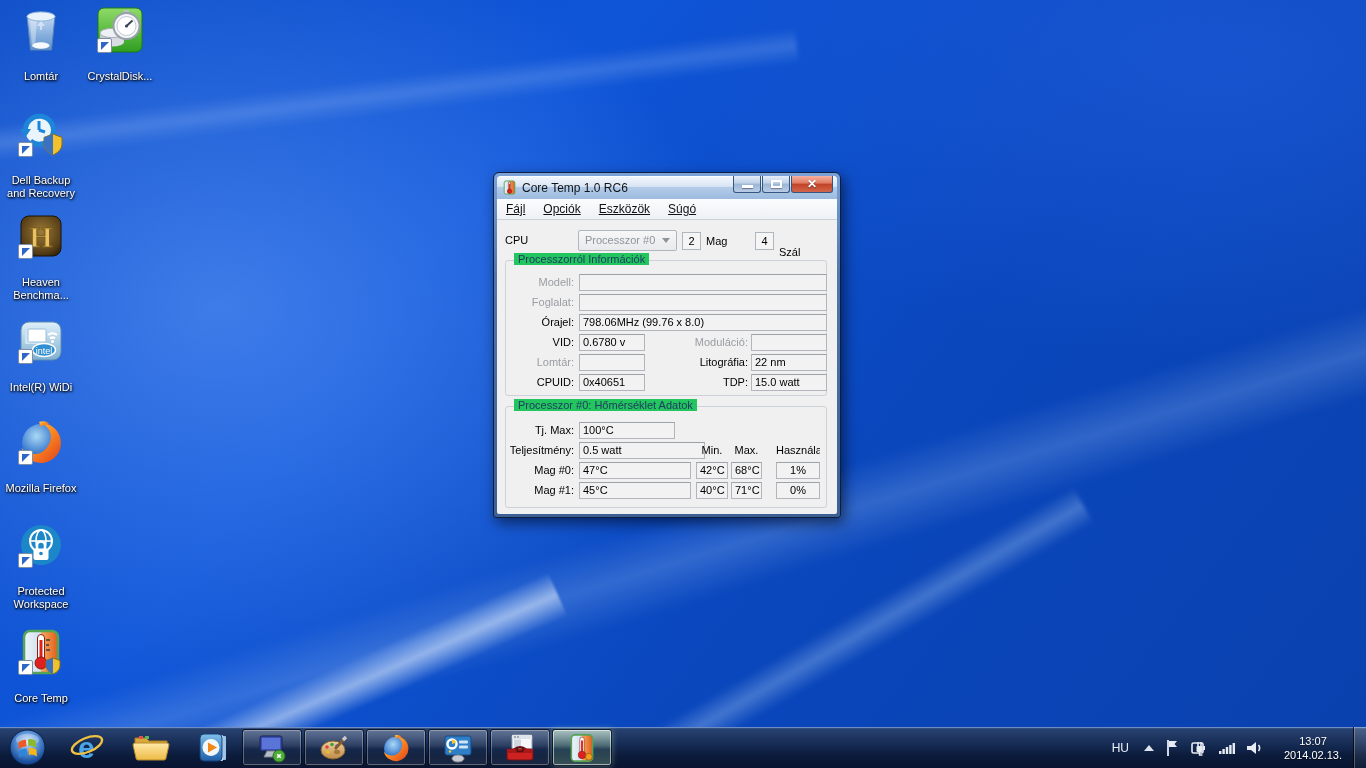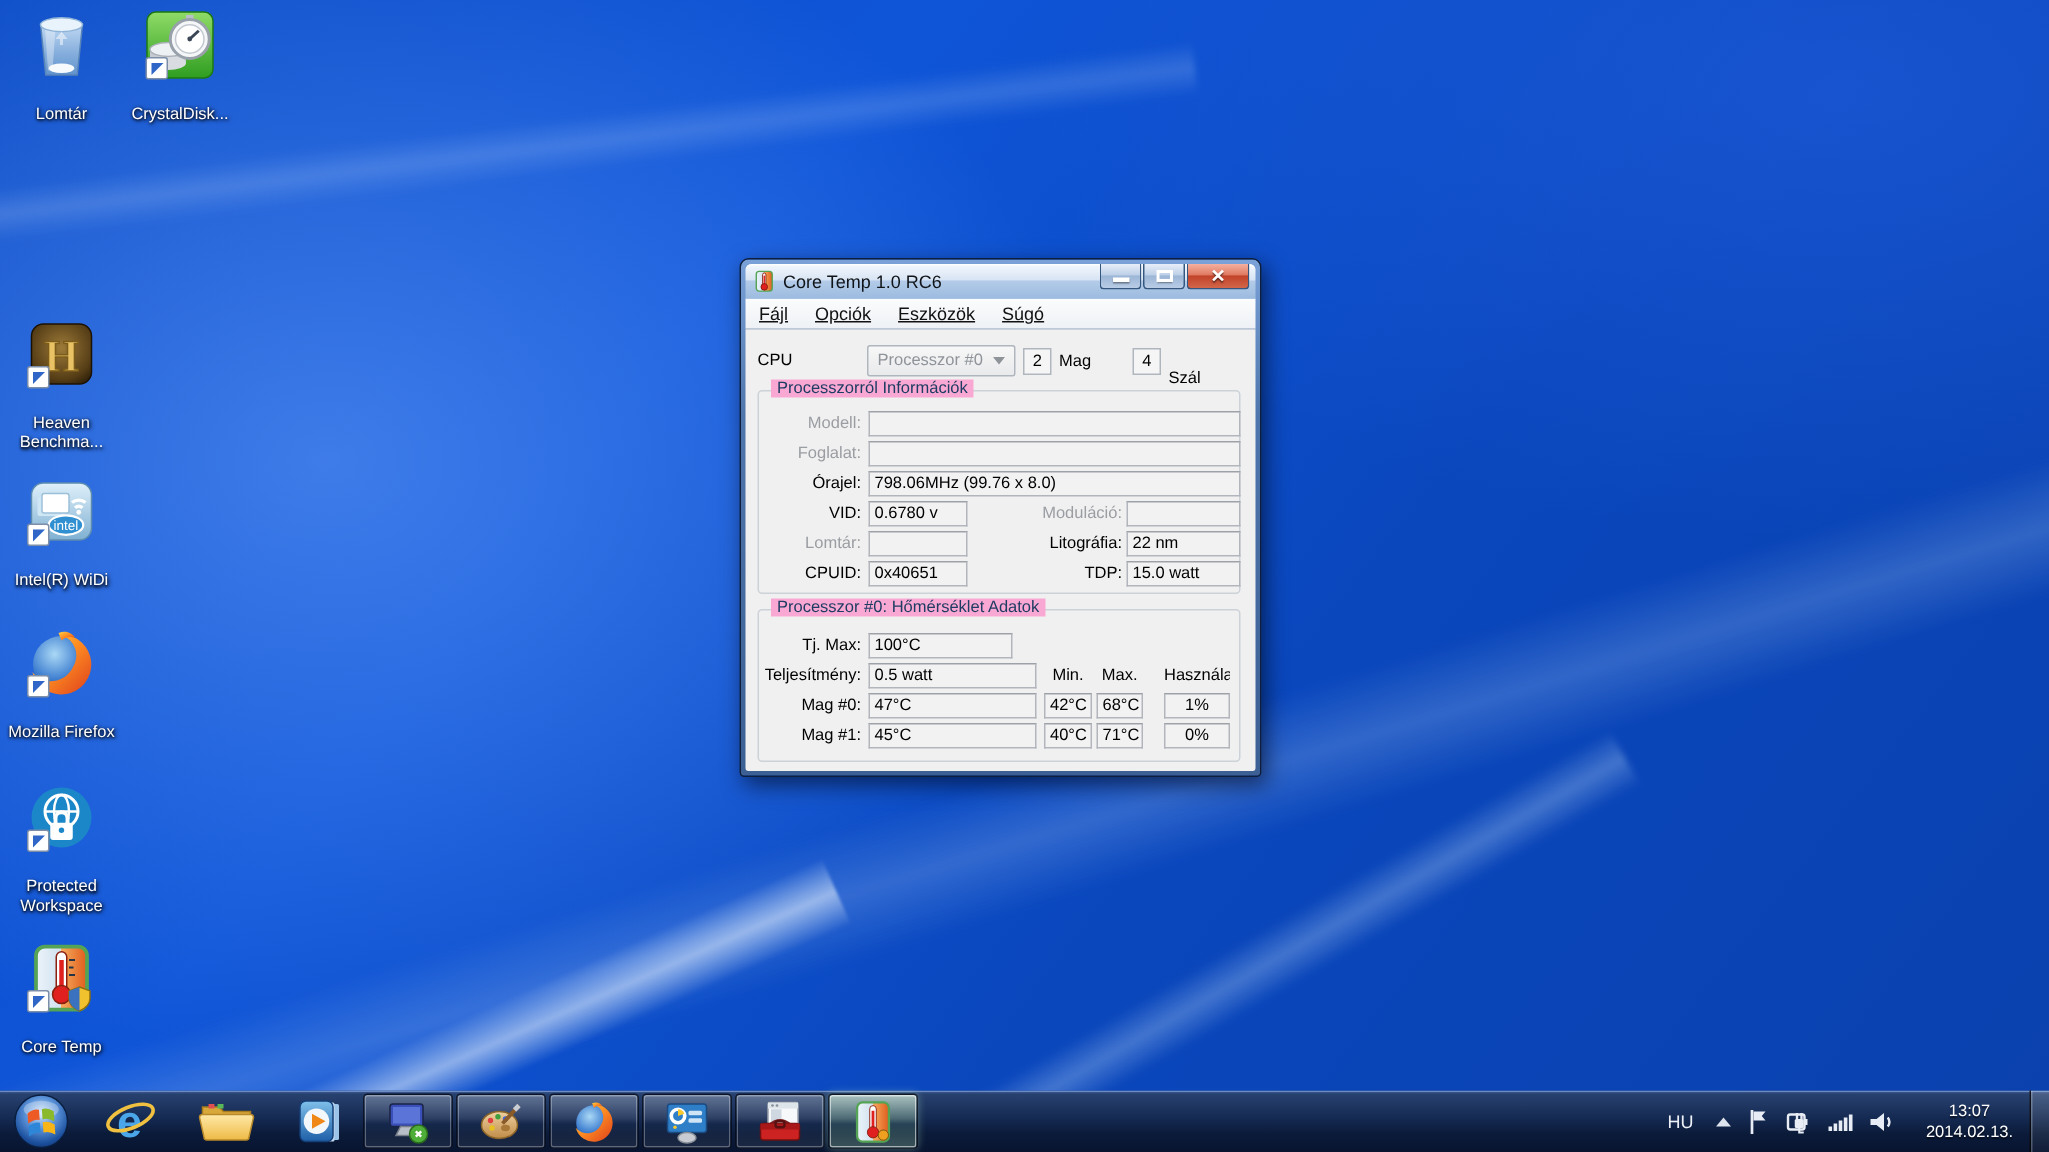--- a/index.html
+++ b/index.html
@@ -68,21 +68,21 @@
   .client { position:relative; height:294px; background:#f0f0f0; font-size:11px; color:#000;
             border-radius:0 0 2px 2px; }
 
   .fld { position:absolute; height:17px; background:#f2f2f2; border:1px solid #b2b6bc;
          border-top-color:#9da1a8; padding:1px 3px 0 3px; font-size:11px; color:#000;
          white-space:nowrap; overflow:hidden; }
   .lab { position:absolute; height:16px; font-size:11px; color:#000; text-align:right;
          white-space:nowrap; overflow:hidden; }
   .lab.dis { color:#9a9da2; }
   .group { position:absolute; border:1px solid #ccd2d8; border-radius:3px; }
-  .gtitle { position:absolute; top:-8px; left:8px; background:#f9a8d4; padding:0 4px;
+  .gtitle { position:absolute; top:-8px; left:8px; background:#22c55e; padding:0 4px;
             font-size:11px; color:#1f3c62; white-space:nowrap; }
   .combo { position:absolute; left:81px; top:10px; width:99px; height:21px;
            border:1px solid #b0b6be; border-radius:2px; background:linear-gradient(#f7f7f7,#e9eaec);
            color:#8f949a; font-size:11px; padding:3px 0 0 6px; }
   .combo .arrow { position:absolute; right:6px; top:7px; width:0; height:0;
            border-left:4px solid transparent; border-right:4px solid transparent; border-top:5px solid #8f949a; }
   .numbox { position:absolute; width:19px; height:18px; border:1px solid #b0b6be;
             background:#f5f5f5; text-align:center; padding-top:2px; font-size:11px; }
   .colh { position:absolute; font-size:11px; text-align:center; white-space:nowrap; overflow:hidden; }
 
@@ -157,20 +157,35 @@
         <circle cx="30.5" cy="20" r="13" fill="#f4f6f8" stroke="#98a0aa" stroke-width="2"></circle>
         <circle cx="30.5" cy="20" r="9.5" fill="#ffffff" stroke="#c3c9d1"></circle>
         <line x1="30.5" y1="20" x2="36.5" y2="14.5" stroke="#3a4656" stroke-width="2"></line>
         <circle cx="30.5" cy="20" r="1.6" fill="#3a4656"></circle>
       </svg>
       <span class="sc-arrow"></span>
     </div>
     <div class="dlabel">CrystalDisk...</div>
   </div>
 
+  <div class="dicon" style="left:2px;top:110px">
+    <div class="art">
+      <svg viewBox="0 0 48 48">
+        <circle cx="22" cy="20" r="14" fill="#eaf4fc"></circle>
+        <path d="M8.5 22 a14 14 0 1 1 5 9" fill="none" stroke="#1d86d8" stroke-width="5"></path>
+        <polygon points="3,19 14,19 8,28" fill="#1d86d8"></polygon>
+        <line x1="22" y1="20" x2="22" y2="11" stroke="#1d86d8" stroke-width="3"></line>
+        <line x1="22" y1="20" x2="28" y2="22" stroke="#1d86d8" stroke-width="3"></line>
+        <path d="M36 24 l9 3.4 v6.6 c0 5.5 -4.5 9 -9 11 c-4.5 -2 -9 -5.5 -9 -11 v-6.6 z" fill="#f2c12e" stroke="#8a6d10"></path>
+        <path d="M36 24 l-9 3.4 v6.6 c0 5.5 4.5 9 9 11 z" fill="#3a72c0"></path>
+      </svg>
+      <span class="sc-arrow"></span>
+    </div>
+    <div class="dlabel">Dell Backup and Recovery</div>
+  </div>
 
   <div class="dicon" style="left:2px;top:212px">
     <div class="art">
       <svg viewBox="0 0 48 48">
         <defs>
             <radialGradient id="ghv" cx="50%" cy="40%" r="75%">
           <stop offset="0" stop-color="#9c7a38"></stop>
               <stop offset=".7" stop-color="#553d16"></stop>
               <stop offset="1" stop-color="#241806"></stop>
         </radialGradient>
@@ -351,21 +366,21 @@
         <div class="fld" style="left:245px;top:113px;width:76px">15.0 watt</div>
       </div>
 
       <div class="group" style="left:8px;top:186px;width:322px;height:102px">
         <span class="gtitle">Processzor #0: Hőmérséklet Adatok</span>
 
         <span class="lab" style="left:0;top:17px;width:68px">Tj. Max:</span>
         <div class="fld" style="left:73px;top:15px;width:96px">100°C</div>
 
         <span class="lab" style="left:0;top:37px;width:68px">Teljesítmény:</span>
-        <div class="fld" style="left:73px;top:35px;width:112px">0.5 watt</div>
+        <div class="fld" style="left:73px;top:35px;width:126px">0.5 watt</div>
         <span class="colh" style="left:190px;top:37px;width:32px">Min.</span>
         <span class="colh" style="left:225px;top:37px;width:31px">Max.</span>
         <span class="colh" style="left:270px;top:37px;width:44px">Használat</span>
 
         <span class="lab" style="left:0;top:57px;width:68px">Mag #0:</span>
         <div class="fld" style="left:73px;top:55px;width:112px">47°C</div>
         <div class="fld" style="left:190px;top:55px;width:32px;text-align:center">42°C</div>
         <div class="fld" style="left:225px;top:55px;width:31px;text-align:center">68°C</div>
         <div class="fld" style="left:270px;top:55px;width:44px;text-align:center">1%</div>
 

